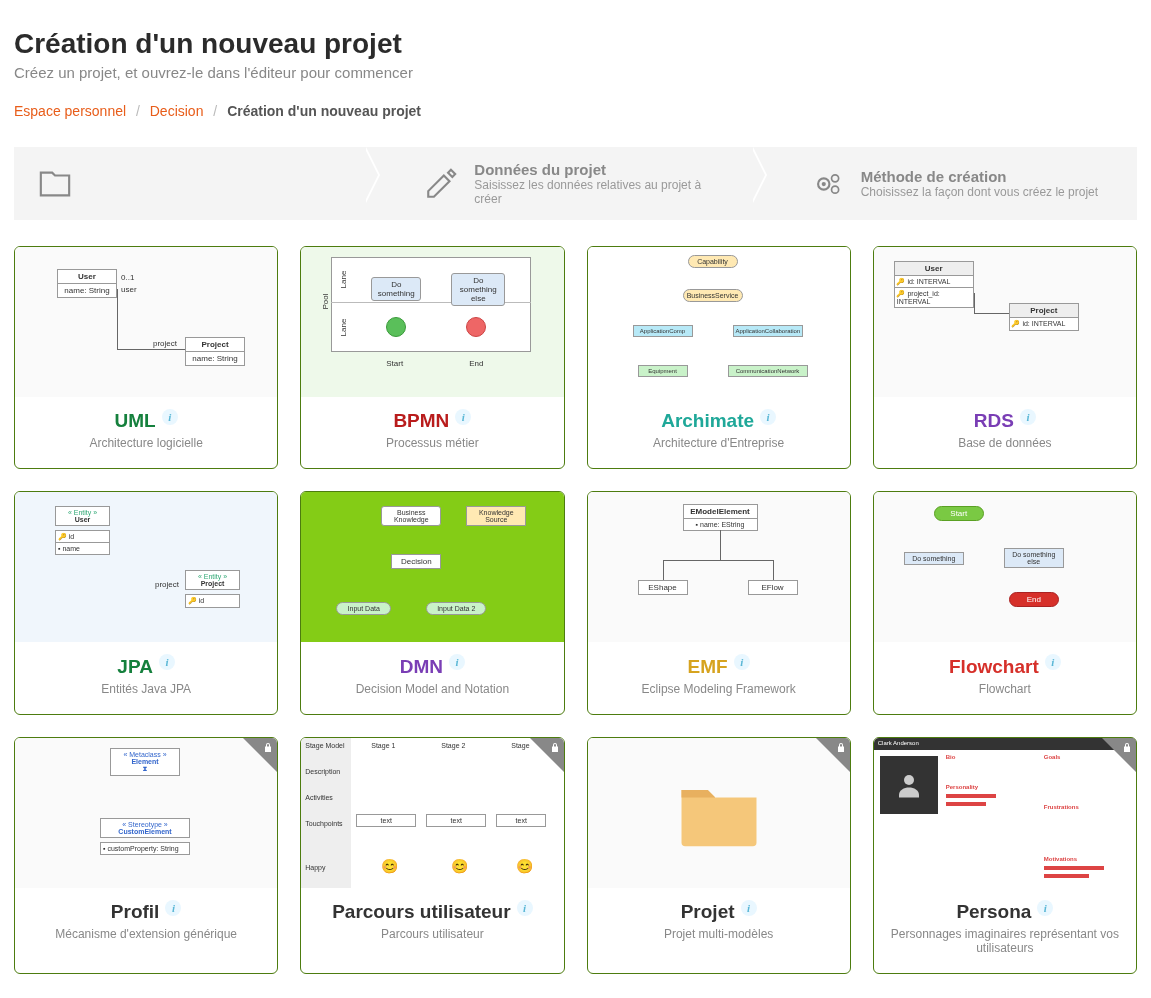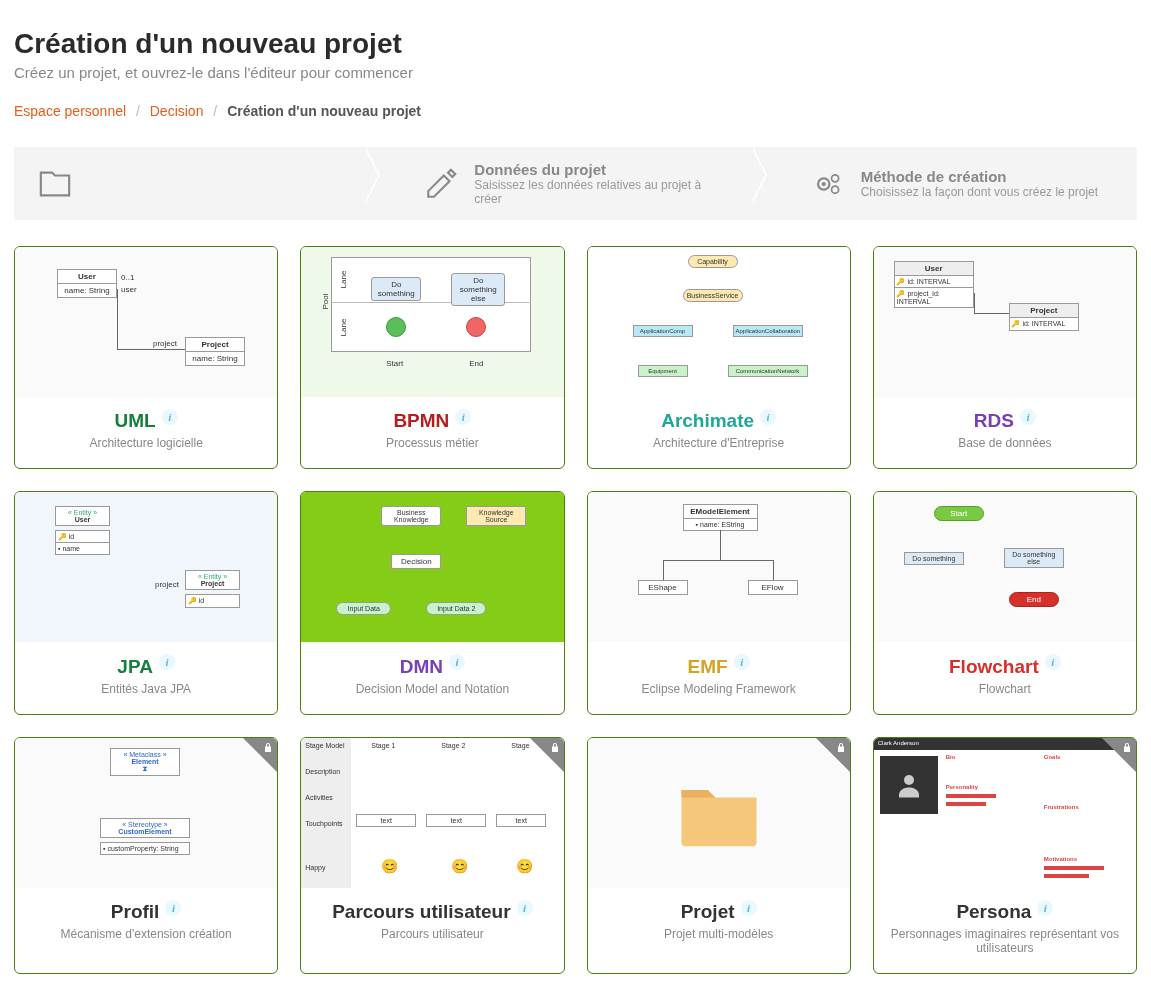--- a/index.html
+++ b/index.html
@@ -253,21 +253,21 @@
         </div>
       <div class="card-preview">
         <div class="pv">
           <div class="box" style="left:95px;top:10px;width:70px;font-size:7px;color:#36c;"><span>« Metaclass »</span><br><b style="color:#36c;">Element</b><br>⧗</div>
           <div class="box" style="left:85px;top:80px;width:90px;font-size:7px;color:#36c;"><span>« Stereotype »</span><br><b>CustomElement</b></div>
           <div class="box" style="left:85px;top:104px;width:90px;font-size:7px;text-align:left;">▪ <span>customProperty: String</span></div>
         </div>
       </div>
       <div class="card-body">
         <span class="card-title c-dark">Profil</span><span class="info-badge">i</span>
-        <div class="card-desc">Mécanisme d'extension création</div>
+        <div class="card-desc">Mécanisme d'extension générique</div>
       </div>
     </div>
 
     <div class="card">
       <div class="lock-corner">
           <svg viewBox="0 0 24 24">
             <path d="M12 2a4 4 0 0 0-4 4v3H6v11h12V9h-2V6a4 4 0 0 0-4-4zm-2 7V6a2 2 0 1 1 4 0v3h-4z"></path>
           </svg>
         </div>
       <div class="card-preview" style="background:#fff;">

